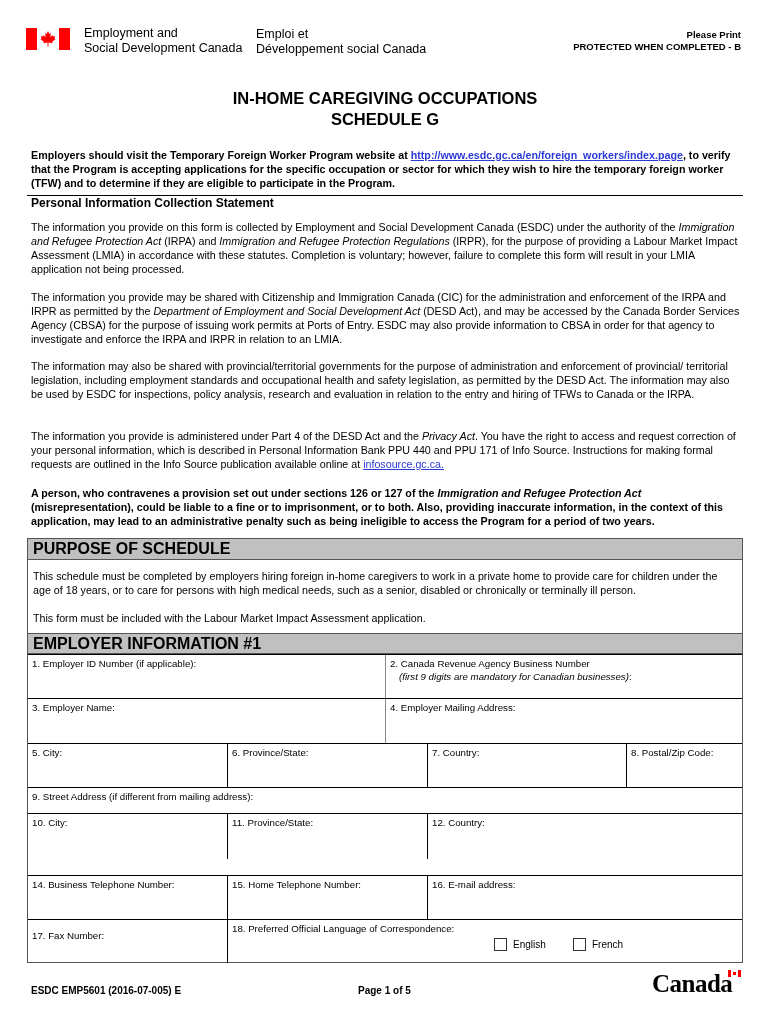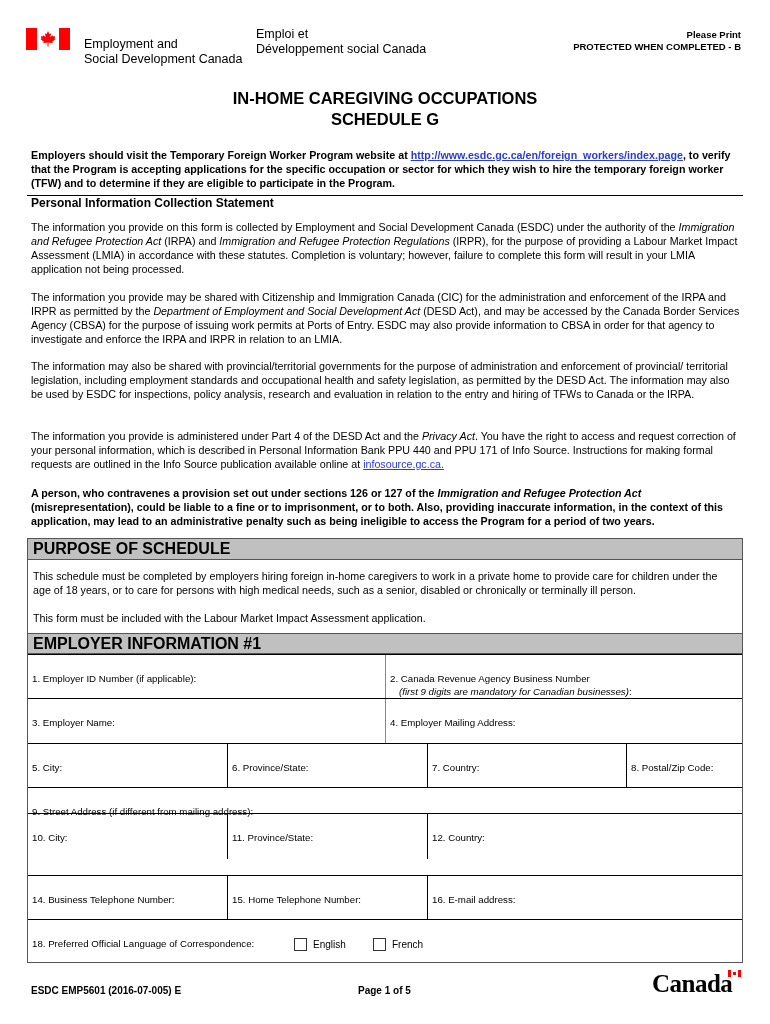--- a/index.html
+++ b/index.html
@@ -5,21 +5,21 @@
   html, body { margin: 0; padding: 0; background: #ffffff; }
   body { width: 770px; height: 1024px; position: relative; overflow: hidden;
          font-family: "Liberation Sans", sans-serif; color: #000; }
   .abs { position: absolute; }
 
   
   .flag { left: 26px; top: 28px; width: 44px; height: 22px; display: flex; }
   .flag .bar { width: 11px; height: 22px; background: #ff0000; }
   .flag .mid { width: 22px; height: 22px; background: #fff; position: relative; }
   .dept { font-size: 12.5px; line-height: 15px; }
-  .dept-en { left: 84px; top: 37px; }
+  .dept-en { left: 84px; top: 26px; }
   .dept-fr { left: 256px; top: 27px; }
   .print { right: 29px; top: 29px; text-align: right; font-size: 9.5px; font-weight: bold; line-height: 12px; }
 
   .title { left: 0; width: 770px; text-align: center; font-weight: bold; font-size: 16.5px; line-height: 21px; top: 88px; }
 
   .intro { left: 31px; top: 148px; width: 712px; font-size: 10.7px; font-weight: bold; line-height: 14px; }
   .link { color: #2b3bd6; text-decoration: underline; }
   .rule { left: 27px; top: 195px; width: 716px; height: 1px; background: #000; }
   .pics-h { left: 31px; top: 196px; font-size: 12px; font-weight: bold; }
 
@@ -36,21 +36,21 @@
   .purpose { top: 538px; height: 96px; }
   .sec-head { background: #c0c0c0; border-bottom: 1px solid #555; height: 20px; line-height: 20px;
               padding-left: 5px; font-size: 16px; font-weight: bold; }
   .purpose .txt { padding: 9px 5px 0 5px; font-size: 10.7px; line-height: 14px; }
   .purpose .txt p { margin: 0 0 14px 0; }
 
   
   .emp { top: 633px; height: 330px; border: 1px solid #555; }
   .emp .sec-head { height: 19px; line-height: 19px; }
   .row { position: absolute; left: 0; right: 0; border-top: 1px solid #000; display: flex; }
-  .row .cell { box-sizing: border-box; height: 100%; padding: 17px 4px; font-size: 9.7px; line-height: 13px; border-left: 1px solid #000; }
+  .row .cell { box-sizing: border-box; height: 100%; padding: 2px 4px; font-size: 9.7px; line-height: 13px; border-left: 1px solid #000; }
   .row .cell:first-child { border-left: none; }
   .row .cell.grey { border-left-color: #888; }
   .row .cell i { font-style: italic; }
   .note { display: block; padding-left: 9px; }
 
   .cb-wrap { position: absolute; display: flex; align-items: center; font-size: 10px; }
   .cb { width: 13px; height: 13px; border: 1px solid #333; box-sizing: border-box; margin-right: 6px; background: #fff; }
 
   
   .foot { font-size: 10px; font-weight: bold; }
@@ -143,20 +143,21 @@
     <div class="cell" style="width:199px"><span>12. Country:</span></div>
   </div>
 
   <div class="row" style="top:241px;height:44px;">
     <div class="cell" style="width:199px"><span>14. Business Telephone Number:</span></div>
     <div class="cell" style="width:200px"><span>15. Home Telephone Number:</span></div>
     <div class="cell" style="width:315px"><span>16. E-mail address:</span></div>
   </div>
 
   <div class="row" style="top:285px;height:43px;">
+    <div class="cell" style="width:199px;padding-top:9px"><span>17. Fax Number:</span></div>
     <div class="cell" style="width:515px;position:relative">
       <span>18. Preferred Official Language of Correspondence:</span>
       <div class="cb-wrap" style="left:266px;top:18px;">
         <div class="cb"></div>
         <span>English</span>
       </div>
       <div class="cb-wrap" style="left:345px;top:18px;">
         <div class="cb"></div>
         <span>French</span>
       </div>

